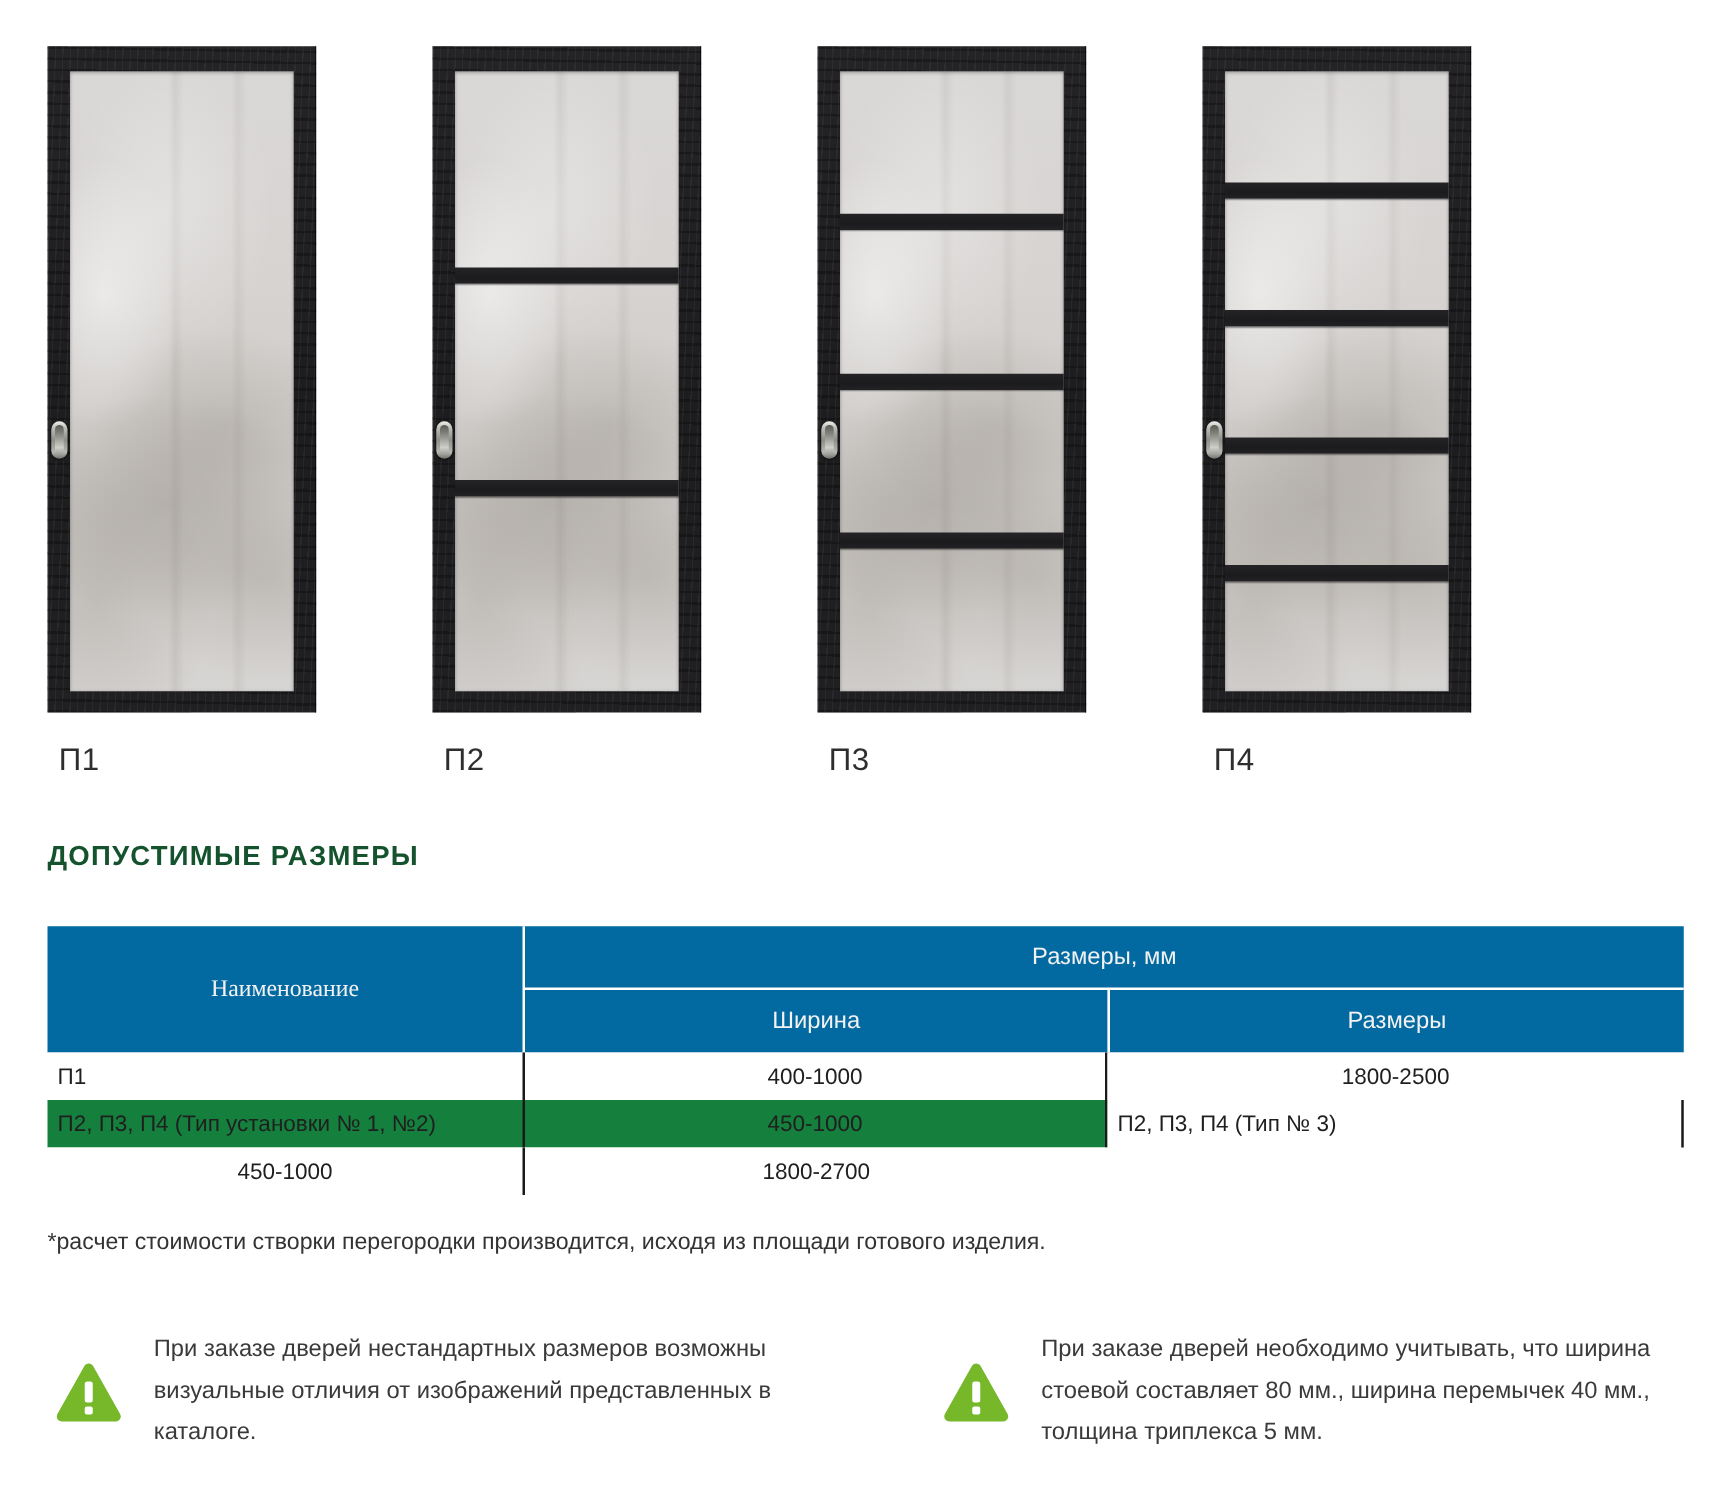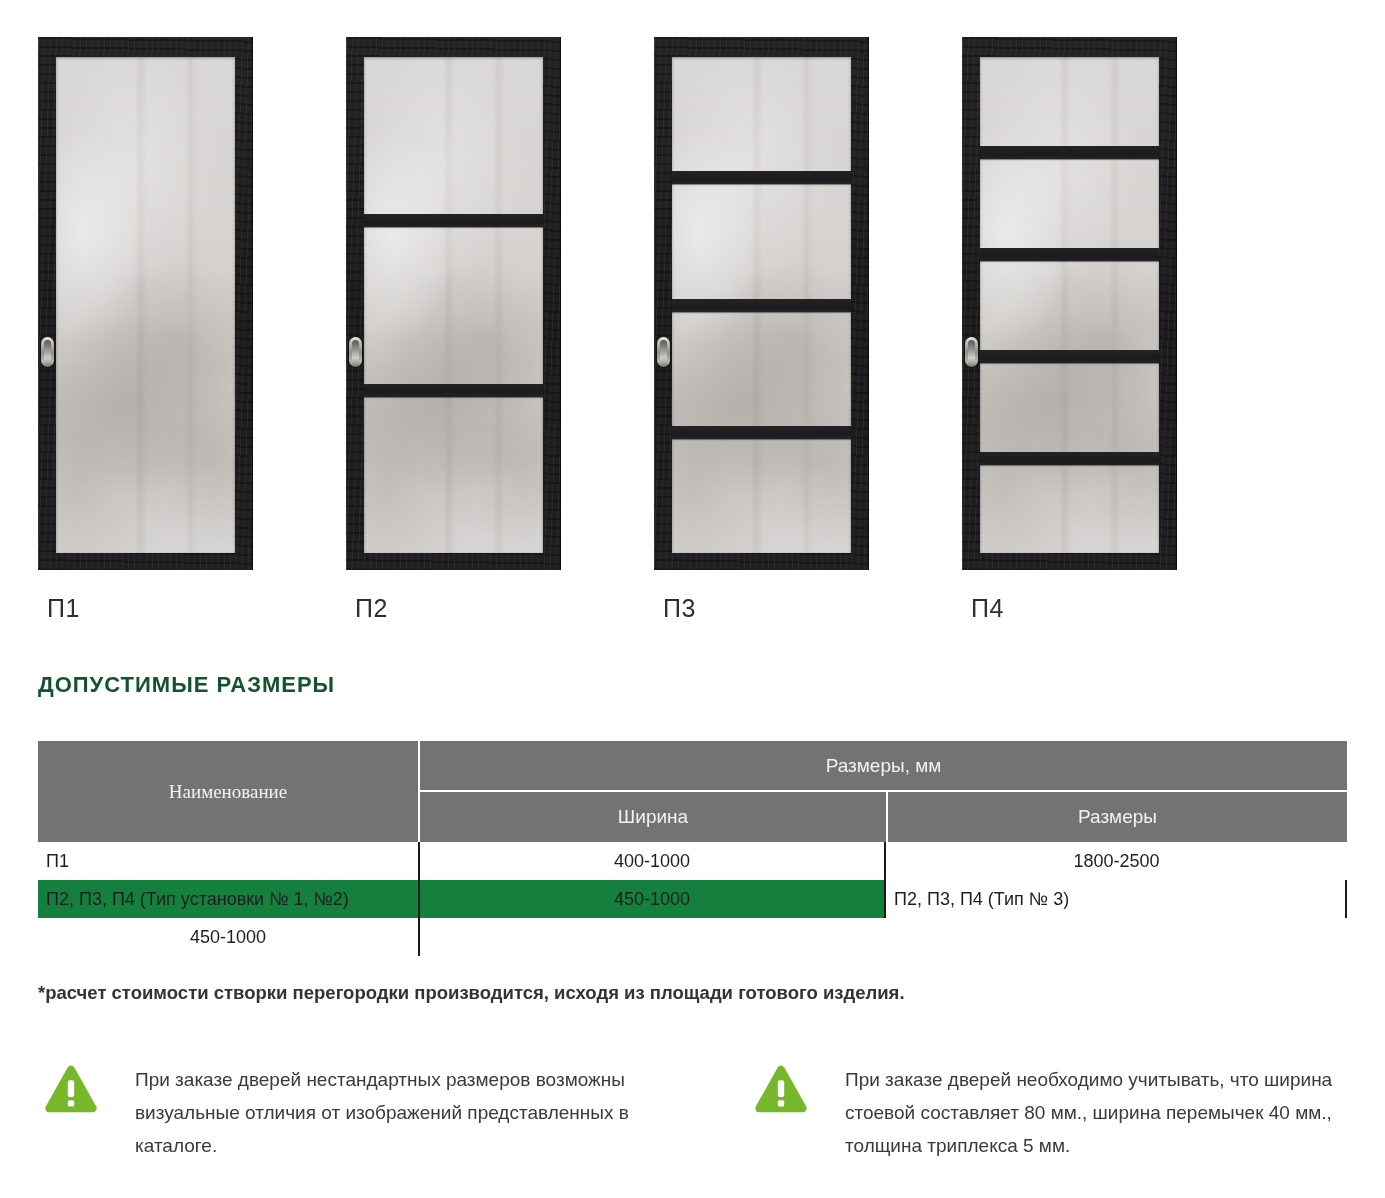--- a/index.html
+++ b/index.html
@@ -57,40 +57,40 @@
   }
 
   
   .tbl {
     position:absolute; top:741px; left:38px; width:1309px;
     display:grid;
     grid-template-columns:382px 466px 461px;
     grid-template-rows:51px 50px 38px 38px 38px;
   }
   .th {
-    background:#737373; color:#f2f2f2; font-size:19px;
+    background:#0369a1; color:#f2f2f2; font-size:19px;
     display:flex; align-items:center; justify-content:center;
   }
   .th-name  { grid-column:1; grid-row:1/3; border-right:2px solid #ffffff;font-family:Liberation Serif, serif; }
   .th-sizes { grid-column:2/4; grid-row:1; border-bottom:2px solid #ffffff; }
   .th-width { grid-column:2; grid-row:2; }
   .th-height{ grid-column:3; grid-row:2; border-left:2px solid #ffffff; }
   .td {
     font-size:18px; color:#1f1f1f; display:flex; align-items:center; background:#ffffff;
   }
   .td.name { justify-content:flex-start; padding-left:8px; border-right:2px solid #1a1a1a; }
   .td.val  { justify-content:center; }
   .td.c2   { border-right:2px solid #1a1a1a; }
   .td.alt  { background:#15803d; }
 
   
-  .footnote { position:absolute; top:982px; left:38px; font-size:18.5px; color:#333333;font-weight:bold; }
+  .footnote { position:absolute; top:982px; left:38px; font-size:18.5px; color:#333333; }
 
   
-  .note { position:absolute; top:1063px; display:flex; align-items:flex-start;gap:12px; }
+  .note { position:absolute; top:1063px; display:flex; align-items:center; }
   .note-1 { left:45px;  width:620px; }
   .note-2 { left:755px; width:630px; }
   .warn-icon { flex:0 0 auto; margin-top:2px; }
   .note-text { margin-left:26px; font-size:19px; line-height:33px; color:#3a3a3a; }
   .note-1 .note-text { width:555px; }
   .note-2 .note-text { width:585px; }
 </style>
 </head>
 <body>
 
@@ -149,20 +149,21 @@
 
   <div class="td name">П1</div>
   <div class="td val c2">400-1000</div>
   <div class="td val">1800-2500</div>
 
   <div class="td name alt">П2, П3, П4 (Тип установки № 1, №2)</div>
   <div class="td val c2 alt">450-1000</div>
 
   <div class="td name">П2, П3, П4 (Тип № 3)</div>
   <div class="td val c2">450-1000</div>
+  <div class="td val">1800-2700</div>
 </div>
 
 <p class="footnote">*расчет стоимости створки перегородки производится, исходя из площади готового изделия.</p>
 
 <div class="note note-1">
   <svg class="warn-icon" width="52" height="48" viewBox="0 0 64 60" aria-hidden="true">
     <path d="M32 6 L59 54 H5 Z" fill="#76b82a" stroke="#76b82a" stroke-width="10" stroke-linejoin="round"></path>
     <rect x="28" y="19" width="8" height="21" rx="2.5" fill="#ffffff"></rect>
     <rect x="28" y="44" width="8" height="8" rx="2" fill="#ffffff"></rect>
   </svg>

